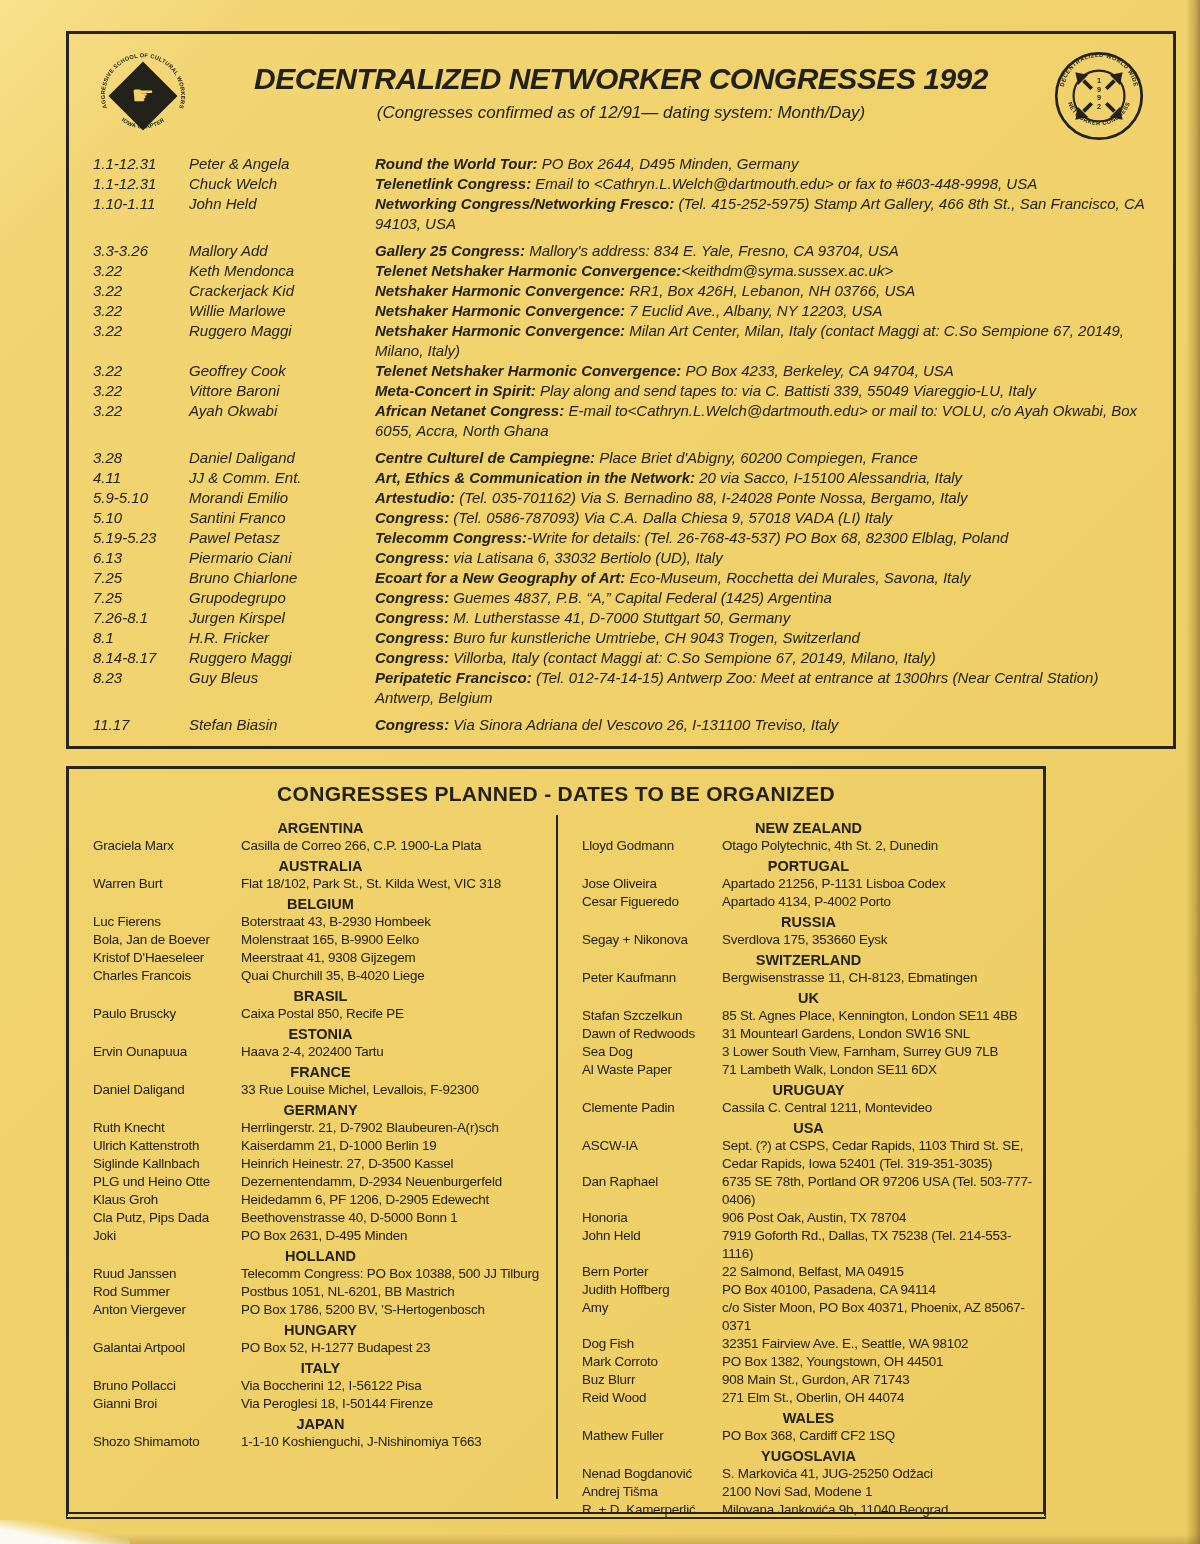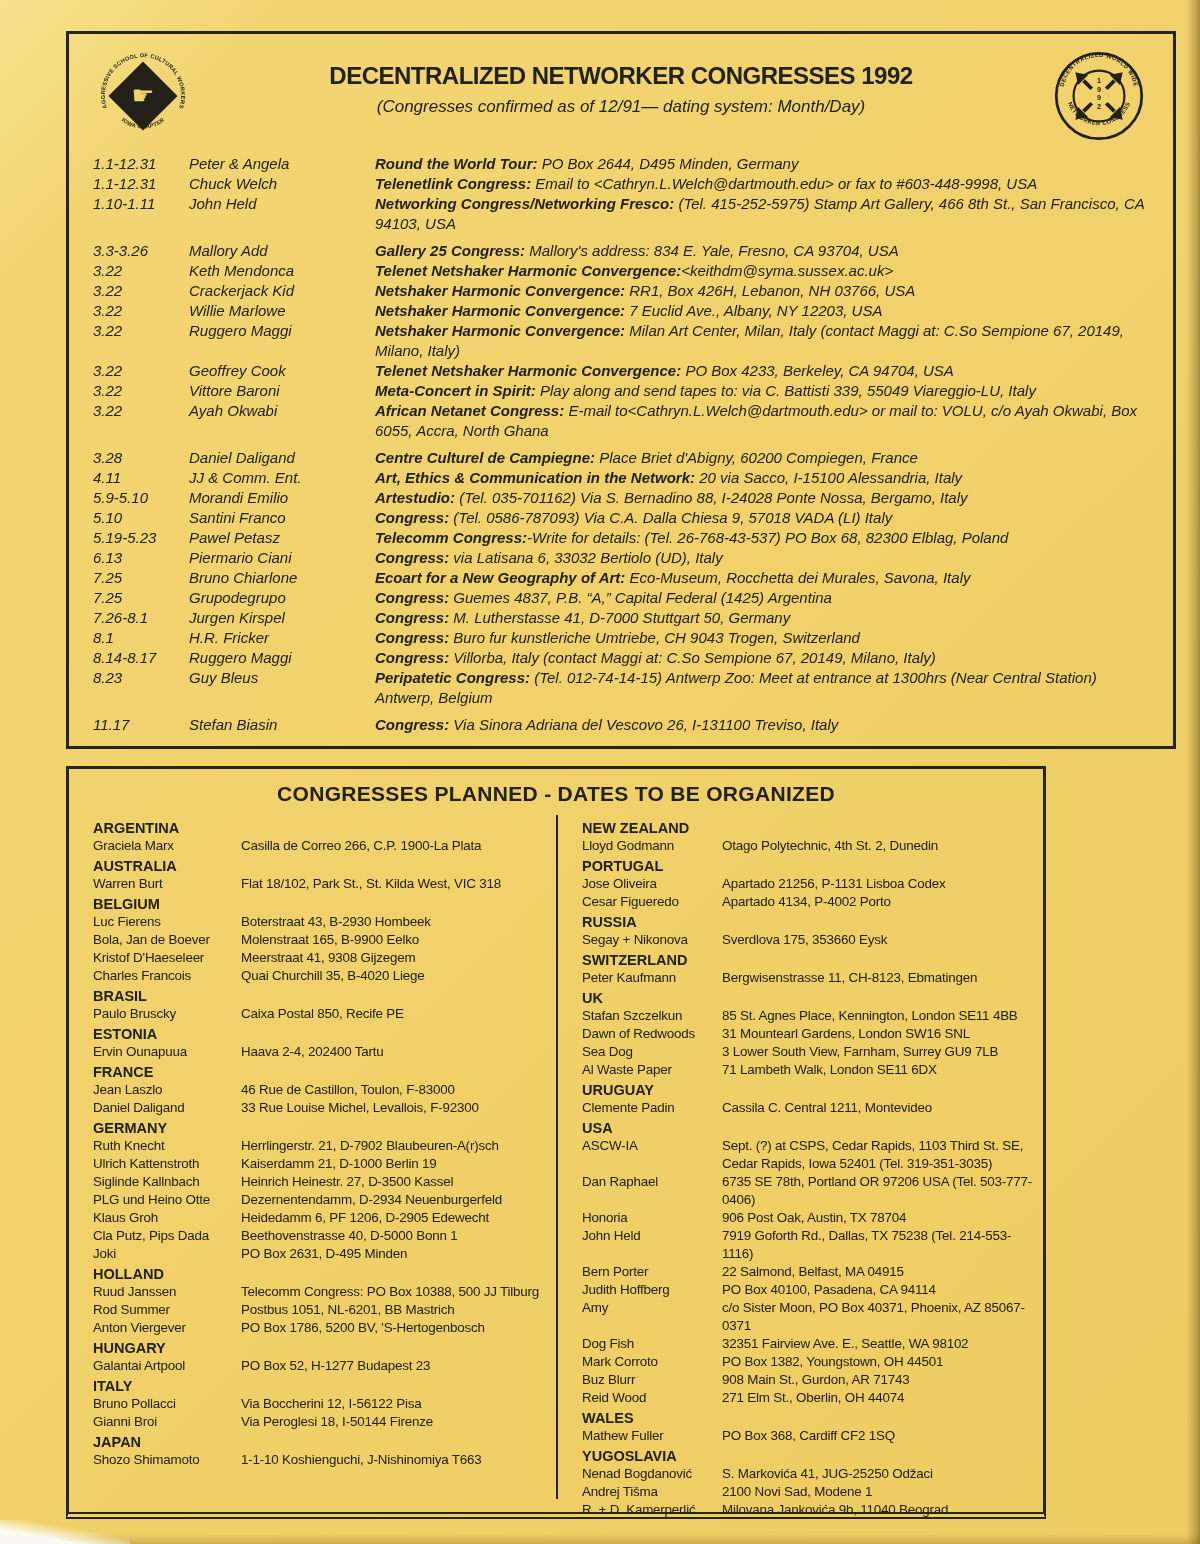--- a/index.html
+++ b/index.html
@@ -14,39 +14,39 @@
     background:linear-gradient(to bottom,rgba(90,60,10,0),rgba(90,60,10,.22));}
   .curl{position:absolute;left:0;bottom:0;width:130px;height:24px;
     background:linear-gradient(to top right,#fbfaf2 0%,#fbfaf2 30%,rgba(251,250,242,0) 62%);}
 
   
   .box-confirmed{position:absolute;left:66px;top:31px;width:1110px;height:718px;
     border:3px solid #26251c;box-sizing:border-box;padding:12px 24px 0 24px;}
   .cheader{display:flex;align-items:flex-start;}
   .stamp{width:100px;height:100px;flex:none;}
   .ctitle-block{flex:1;text-align:center;padding-top:16px;}
-  .ctitle{font-size:24px;font-weight:bold;letter-spacing:-.5px;margin:0;}
+  .ctitle{font-size:30px;font-weight:bold;letter-spacing:-.5px;margin:0;font-style:italic;}
   .csub{font-size:17px;font-style:italic;margin-top:7px;text-align:center;}
   .clist{margin-top:8px;font-size:15px;line-height:20px;font-style:italic;}
   .crow{display:flex;}
   .crow.gap{margin-top:7px;}
   .cdate{width:96px;flex:none;}
   .cname{width:186px;flex:none;}
   .cdesc{flex:1;}
   .clabel{font-weight:bold;}
 
   
   .box-planned{position:absolute;left:66px;top:766px;width:980px;height:753px;
     border:3px solid #26251c;border-bottom:7px double #26251c;box-sizing:border-box;
     padding:13px 0 0 0;}
   .pheader{text-align:center;font-size:21px;font-weight:bold;letter-spacing:.3px;}
   .pcols{display:flex;margin-top:9px;height:calc(100% - 46px);}
   .pcol{width:50%;box-sizing:border-box;padding:2px 8px 0 24px;}
   .pcol-right{border-left:2px solid #26251c;}
-  .psec .phead{font-weight:bold;font-size:14.5px;margin:3px 0 1px;}
+  .psec .phead{text-align:center;font-weight:bold;font-size:14.5px;margin:3px 0 1px;}
   .prow{display:flex;font-size:13.4px;line-height:18px;letter-spacing:-.2px;}
   .pname{flex:none;}
   .pcol-left .pname{width:148px;}
   .pcol-right .pname{width:140px;}
   .paddr{flex:1;}
 
   .stamp text{font-family:"Liberation Sans",sans-serif;}
   .ring{font-size:6.2px;font-weight:bold;letter-spacing:.3px;fill:#23221a;}
   .ring-sm{font-size:6.4px;font-weight:bold;letter-spacing:.5px;fill:#23221a;}
   .year{font-size:8px;font-weight:bold;fill:#23221a;text-anchor:middle;}
@@ -207,21 +207,21 @@
           <div class="cdesc"><span class="clabel">Congress:</span> Buro fur kunstleriche Umtriebe, CH 9043 Trogen, Switzerland</div>
         </div>
         <div class="crow">
           <div class="cdate">8.14-8.17</div>
           <div class="cname">Ruggero Maggi</div>
           <div class="cdesc"><span class="clabel">Congress:</span> Villorba, Italy (contact Maggi at: C.So Sempione 67, 20149, Milano, Italy)</div>
         </div>
         <div class="crow">
           <div class="cdate">8.23</div>
           <div class="cname">Guy Bleus</div>
-          <div class="cdesc"><span class="clabel">Peripatetic Congress:</span> (Tel. 012-74-14-15) Antwerp Zoo: Meet at entrance at 1300hrs (Near Central Station) Antwerp, Belgium</div>
+          <div class="cdesc"><span class="clabel">Peripatetic Francisco:</span> (Tel. 012-74-14-15) Antwerp Zoo: Meet at entrance at 1300hrs (Near Central Station) Antwerp, Belgium</div>
         </div>
         <div class="crow gap">
           <div class="cdate">11.17</div>
           <div class="cname">Stefan Biasin</div>
           <div class="cdesc"><span class="clabel">Congress:</span> Via Sinora Adriana del Vescovo 26, I-131100 Treviso, Italy</div>
         </div>
       </div>
   </div>
 
   <div class="box-planned">
@@ -271,24 +271,20 @@
           <section class="psec">
             <div class="phead">ESTONIA</div>
             <div class="prow">
               <div class="pname">Ervin Ounapuua</div>
               <div class="paddr">Haava 2-4, 202400 Tartu</div>
             </div>
           </section>
           <section class="psec">
             <div class="phead">FRANCE</div>
             <div class="prow">
-              <div class="pname">Jean Laszlo</div>
-              <div class="paddr">46 Rue de Castillon, Toulon, F-83000</div>
-            </div>
-            <div class="prow">
               <div class="pname">Daniel Daligand</div>
               <div class="paddr">33 Rue Louise Michel, Levallois, F-92300</div>
             </div>
           </section>
           <section class="psec">
             <div class="phead">GERMANY</div>
             <div class="prow">
               <div class="pname">Ruth Knecht</div>
               <div class="paddr">Herrlingerstr. 21, D-7902 Blaubeuren-A(r)sch</div>
             </div>

